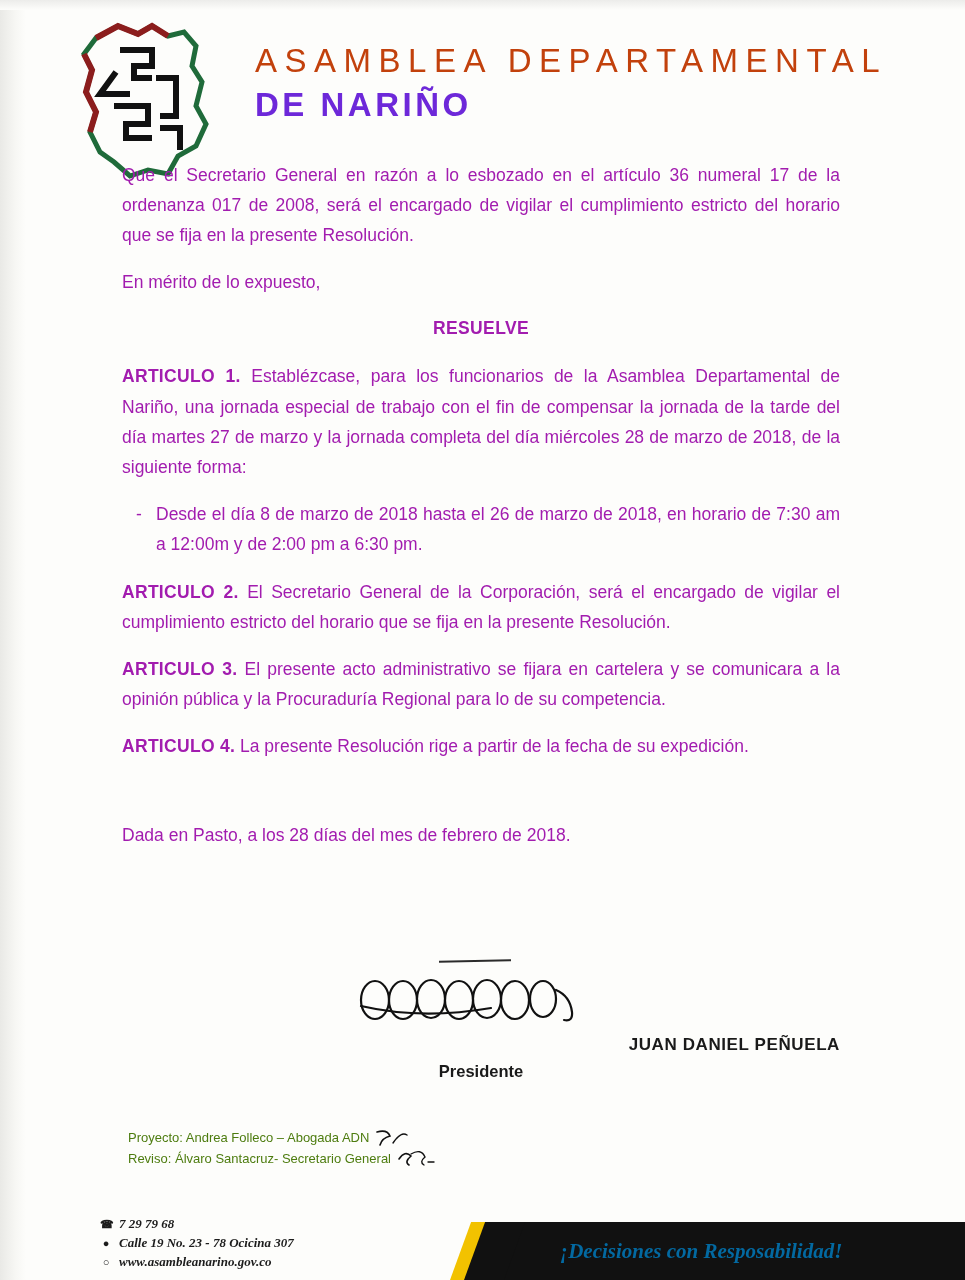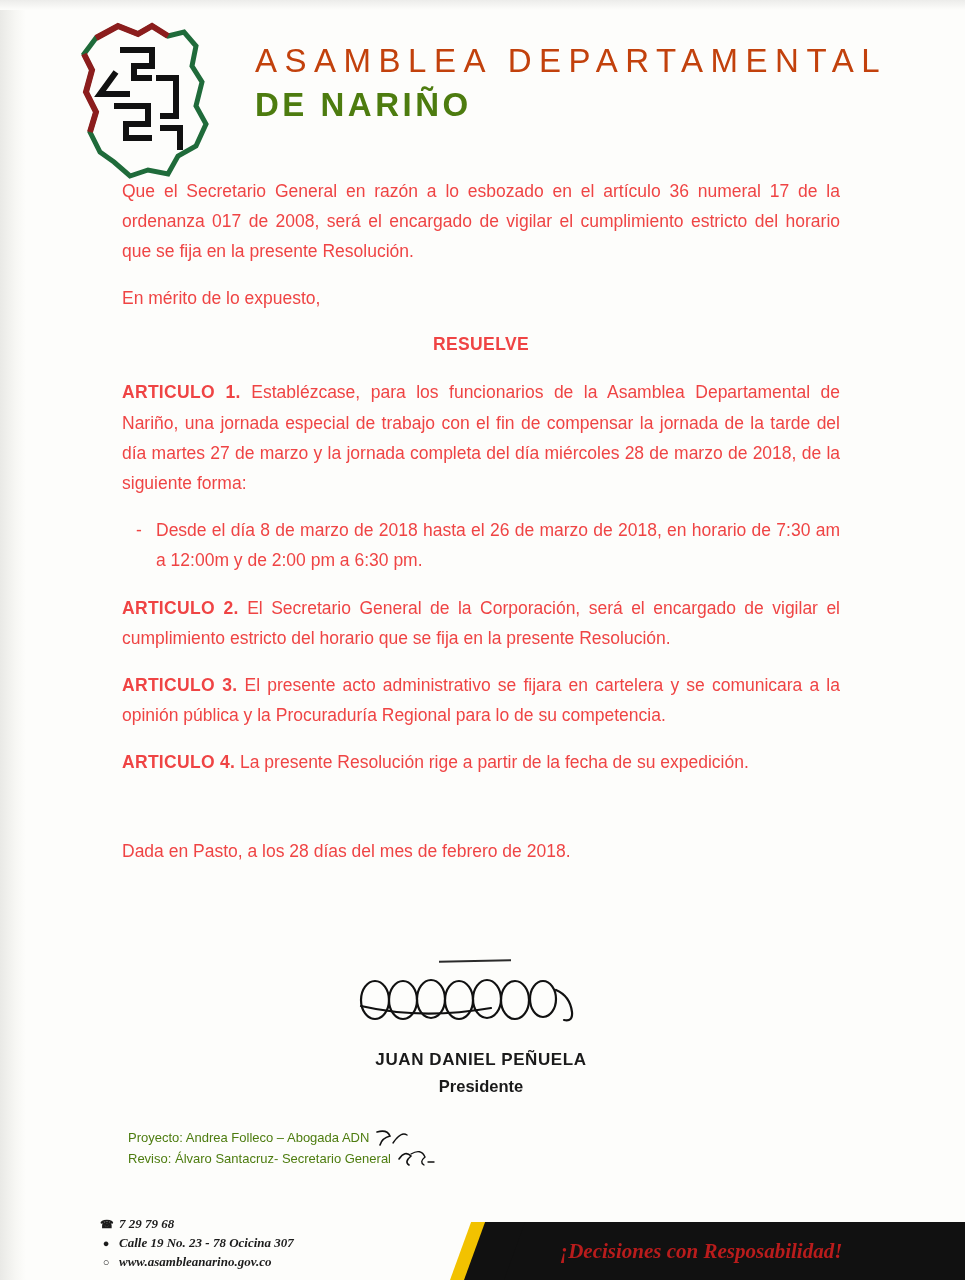--- a/index.html
+++ b/index.html
@@ -59,34 +59,34 @@
     font-size: 33px;
     letter-spacing: 7.5px;
     font-weight: 400;
     color: #c2410c;
     white-space: nowrap;
   }
   .org-line2 {
     font-size: 33px;
     letter-spacing: 3.5px;
     font-weight: 700;
-    color: #4d7c0f;
+    color: #6d28d9;
     margin-top: 6px;
     white-space: nowrap;
   }
 
   
   .doc-body {
     position: absolute;
     left: 122px;
-    top: 176px;
+    top: 160px;
     width: 718px;
     font-size: 17.5px;
     line-height: 1.72;
-    color: #ef4444;
+    color: #a21caf;
   }
   .para {
     text-align: justify;
     margin: 0 0 17px 0;
   }
   .para.compact { margin-bottom: 14px; }
   .center-bold {
     text-align: center;
     font-weight: 700;
     margin: 16px 0 18px 0;
@@ -141,21 +141,22 @@
   .sig-scribble {
     height: 62px;
     margin: 0 auto;
     width: 260px;
     position: relative;
   }
   .sig-name {
     font-weight: 700;
     font-size: 17px;
     letter-spacing: 0.6px;
-    margin-top: 18px;
+    margin-top: 3px;
+    text-align: right;
   }
   .sig-role {
     font-weight: 700;
     font-size: 16.5px;
     margin-top: 7px;
   }
 
   
   .footnotes {
     position: absolute;
@@ -235,21 +236,21 @@
     width:40px; height:58px;
     background:#111111;
     transform: skewX(-20deg);
     transform-origin: bottom left;
   }
   .band-text {
     position: absolute;
     left: 110px;
     top: 50%;
     transform: translateY(-50%);
-    color: #b91c1c;
+    color: #0369a1;
     font-family: "Liberation Serif", serif;
     font-style: italic;
     font-weight: 700;
     font-size: 21px;
     white-space: nowrap;
   }
 </style>
 </head>
 <body>
 

